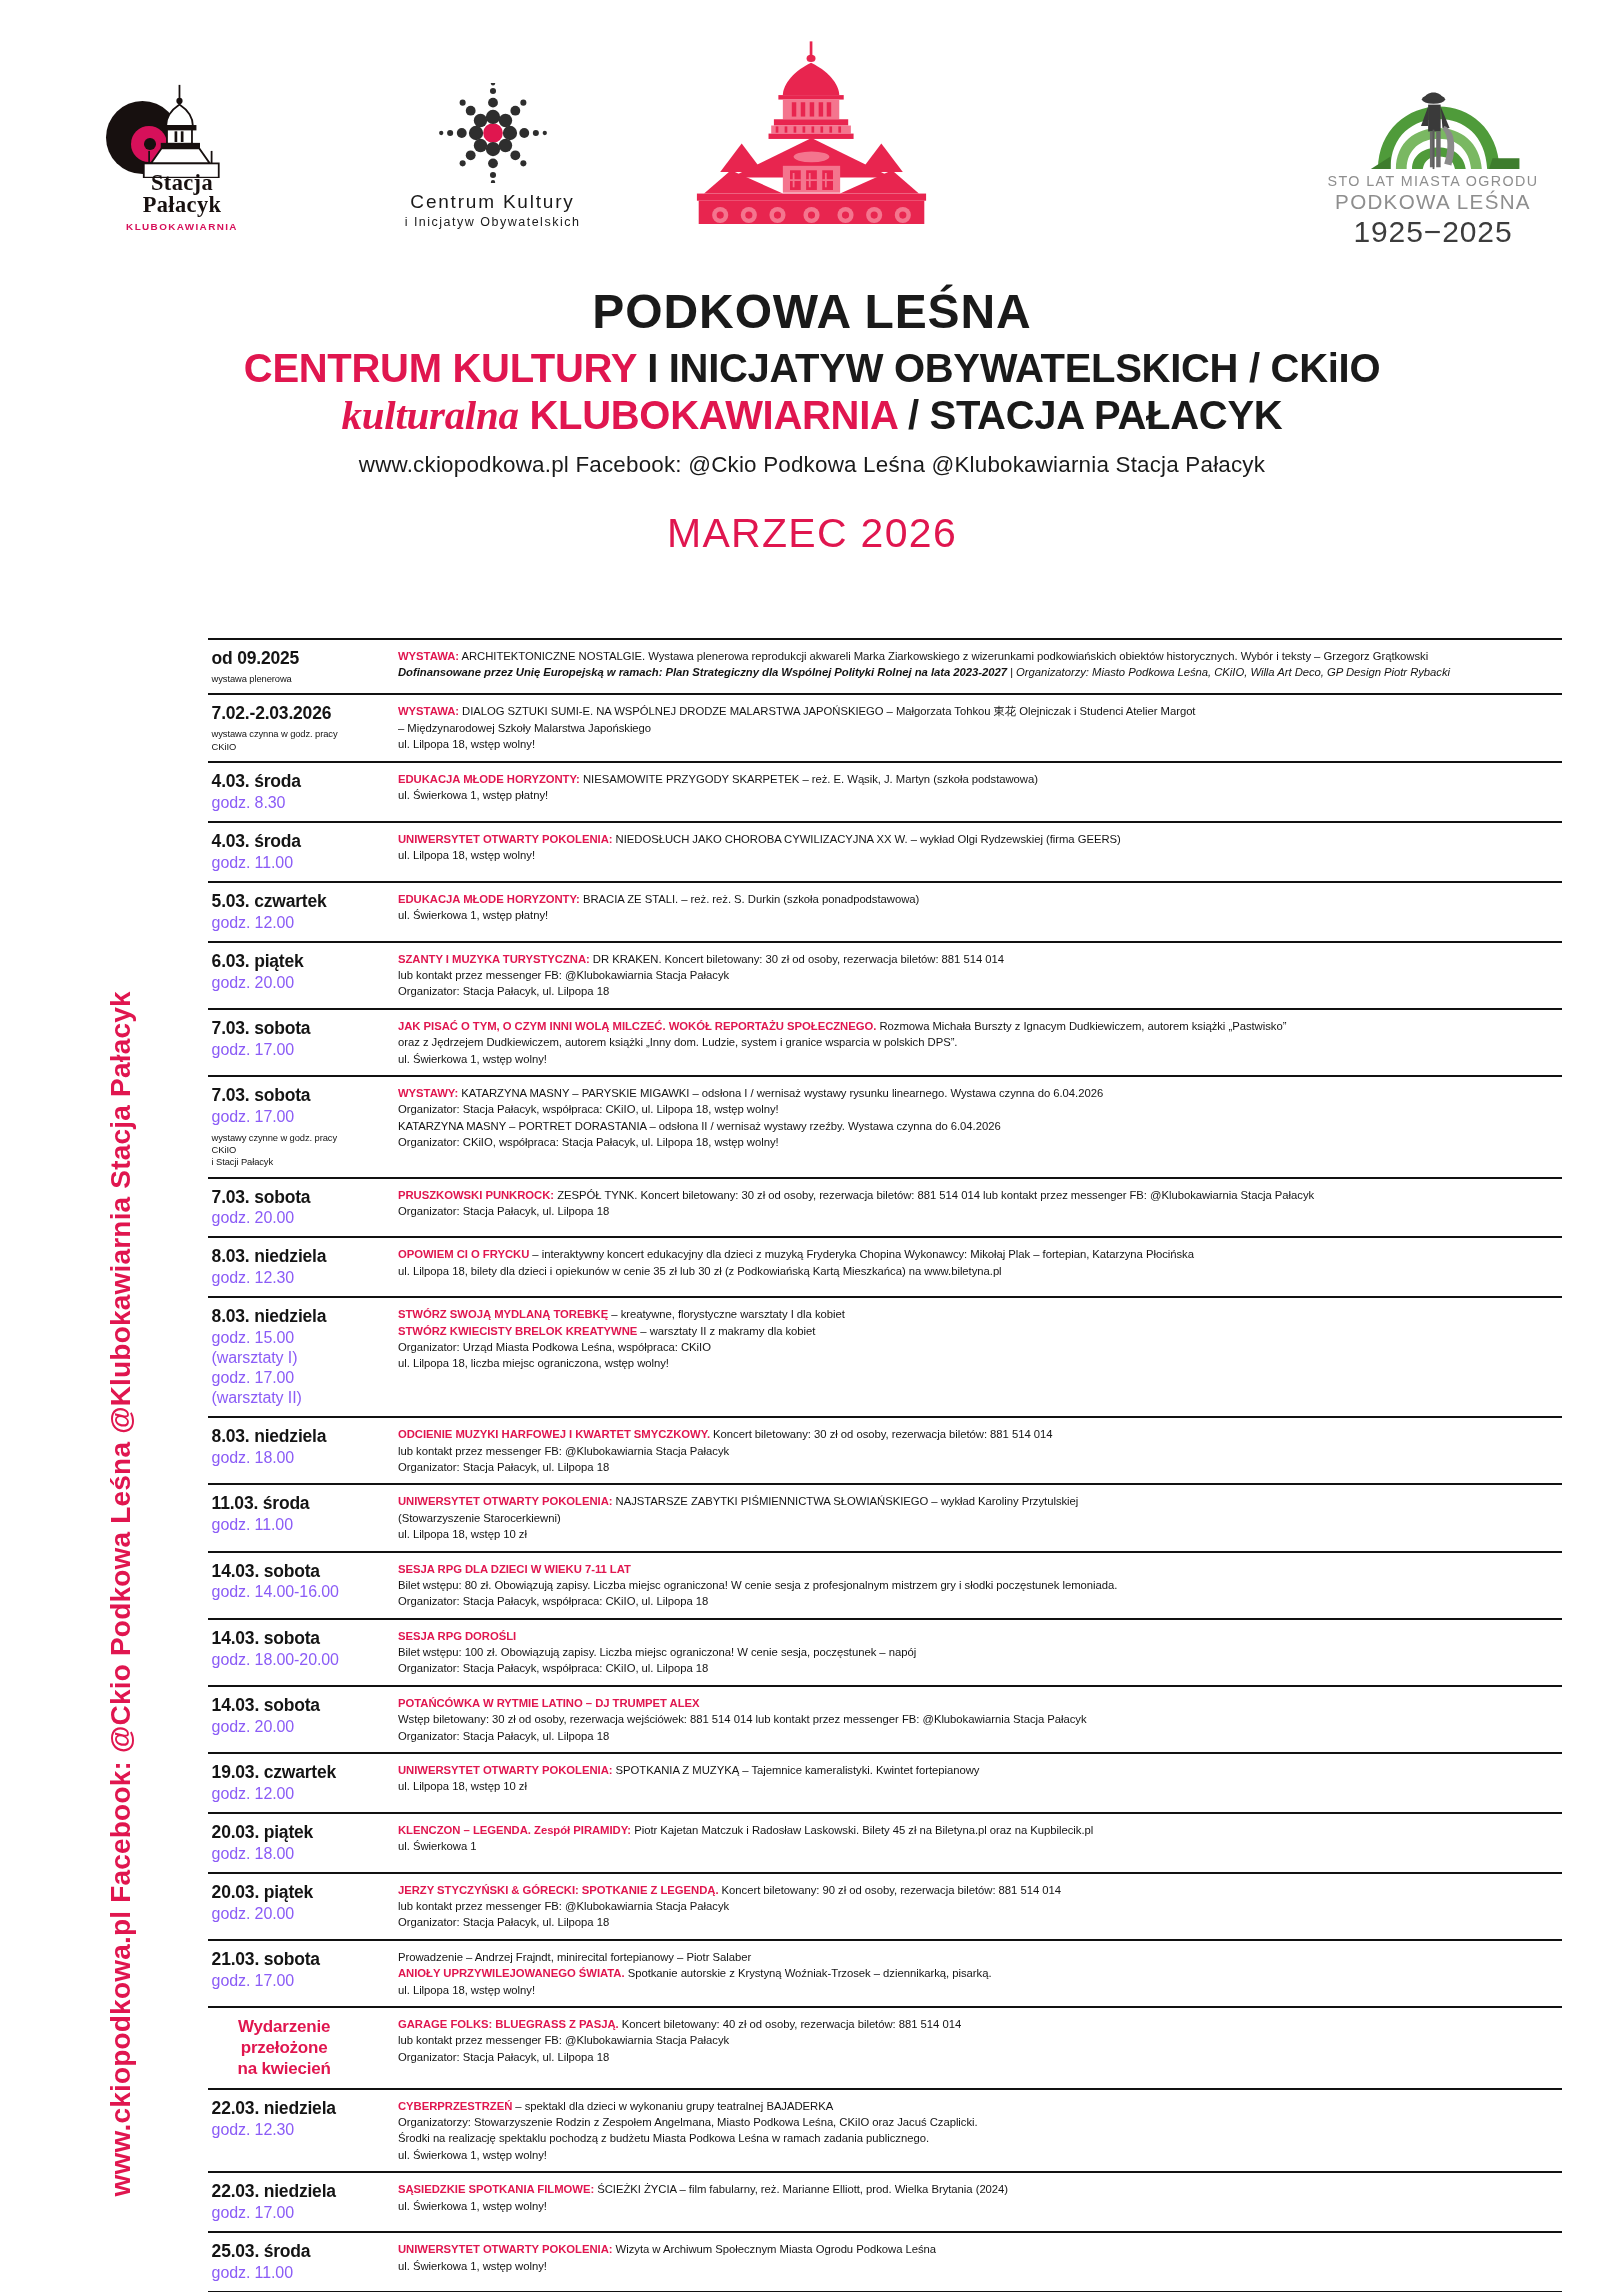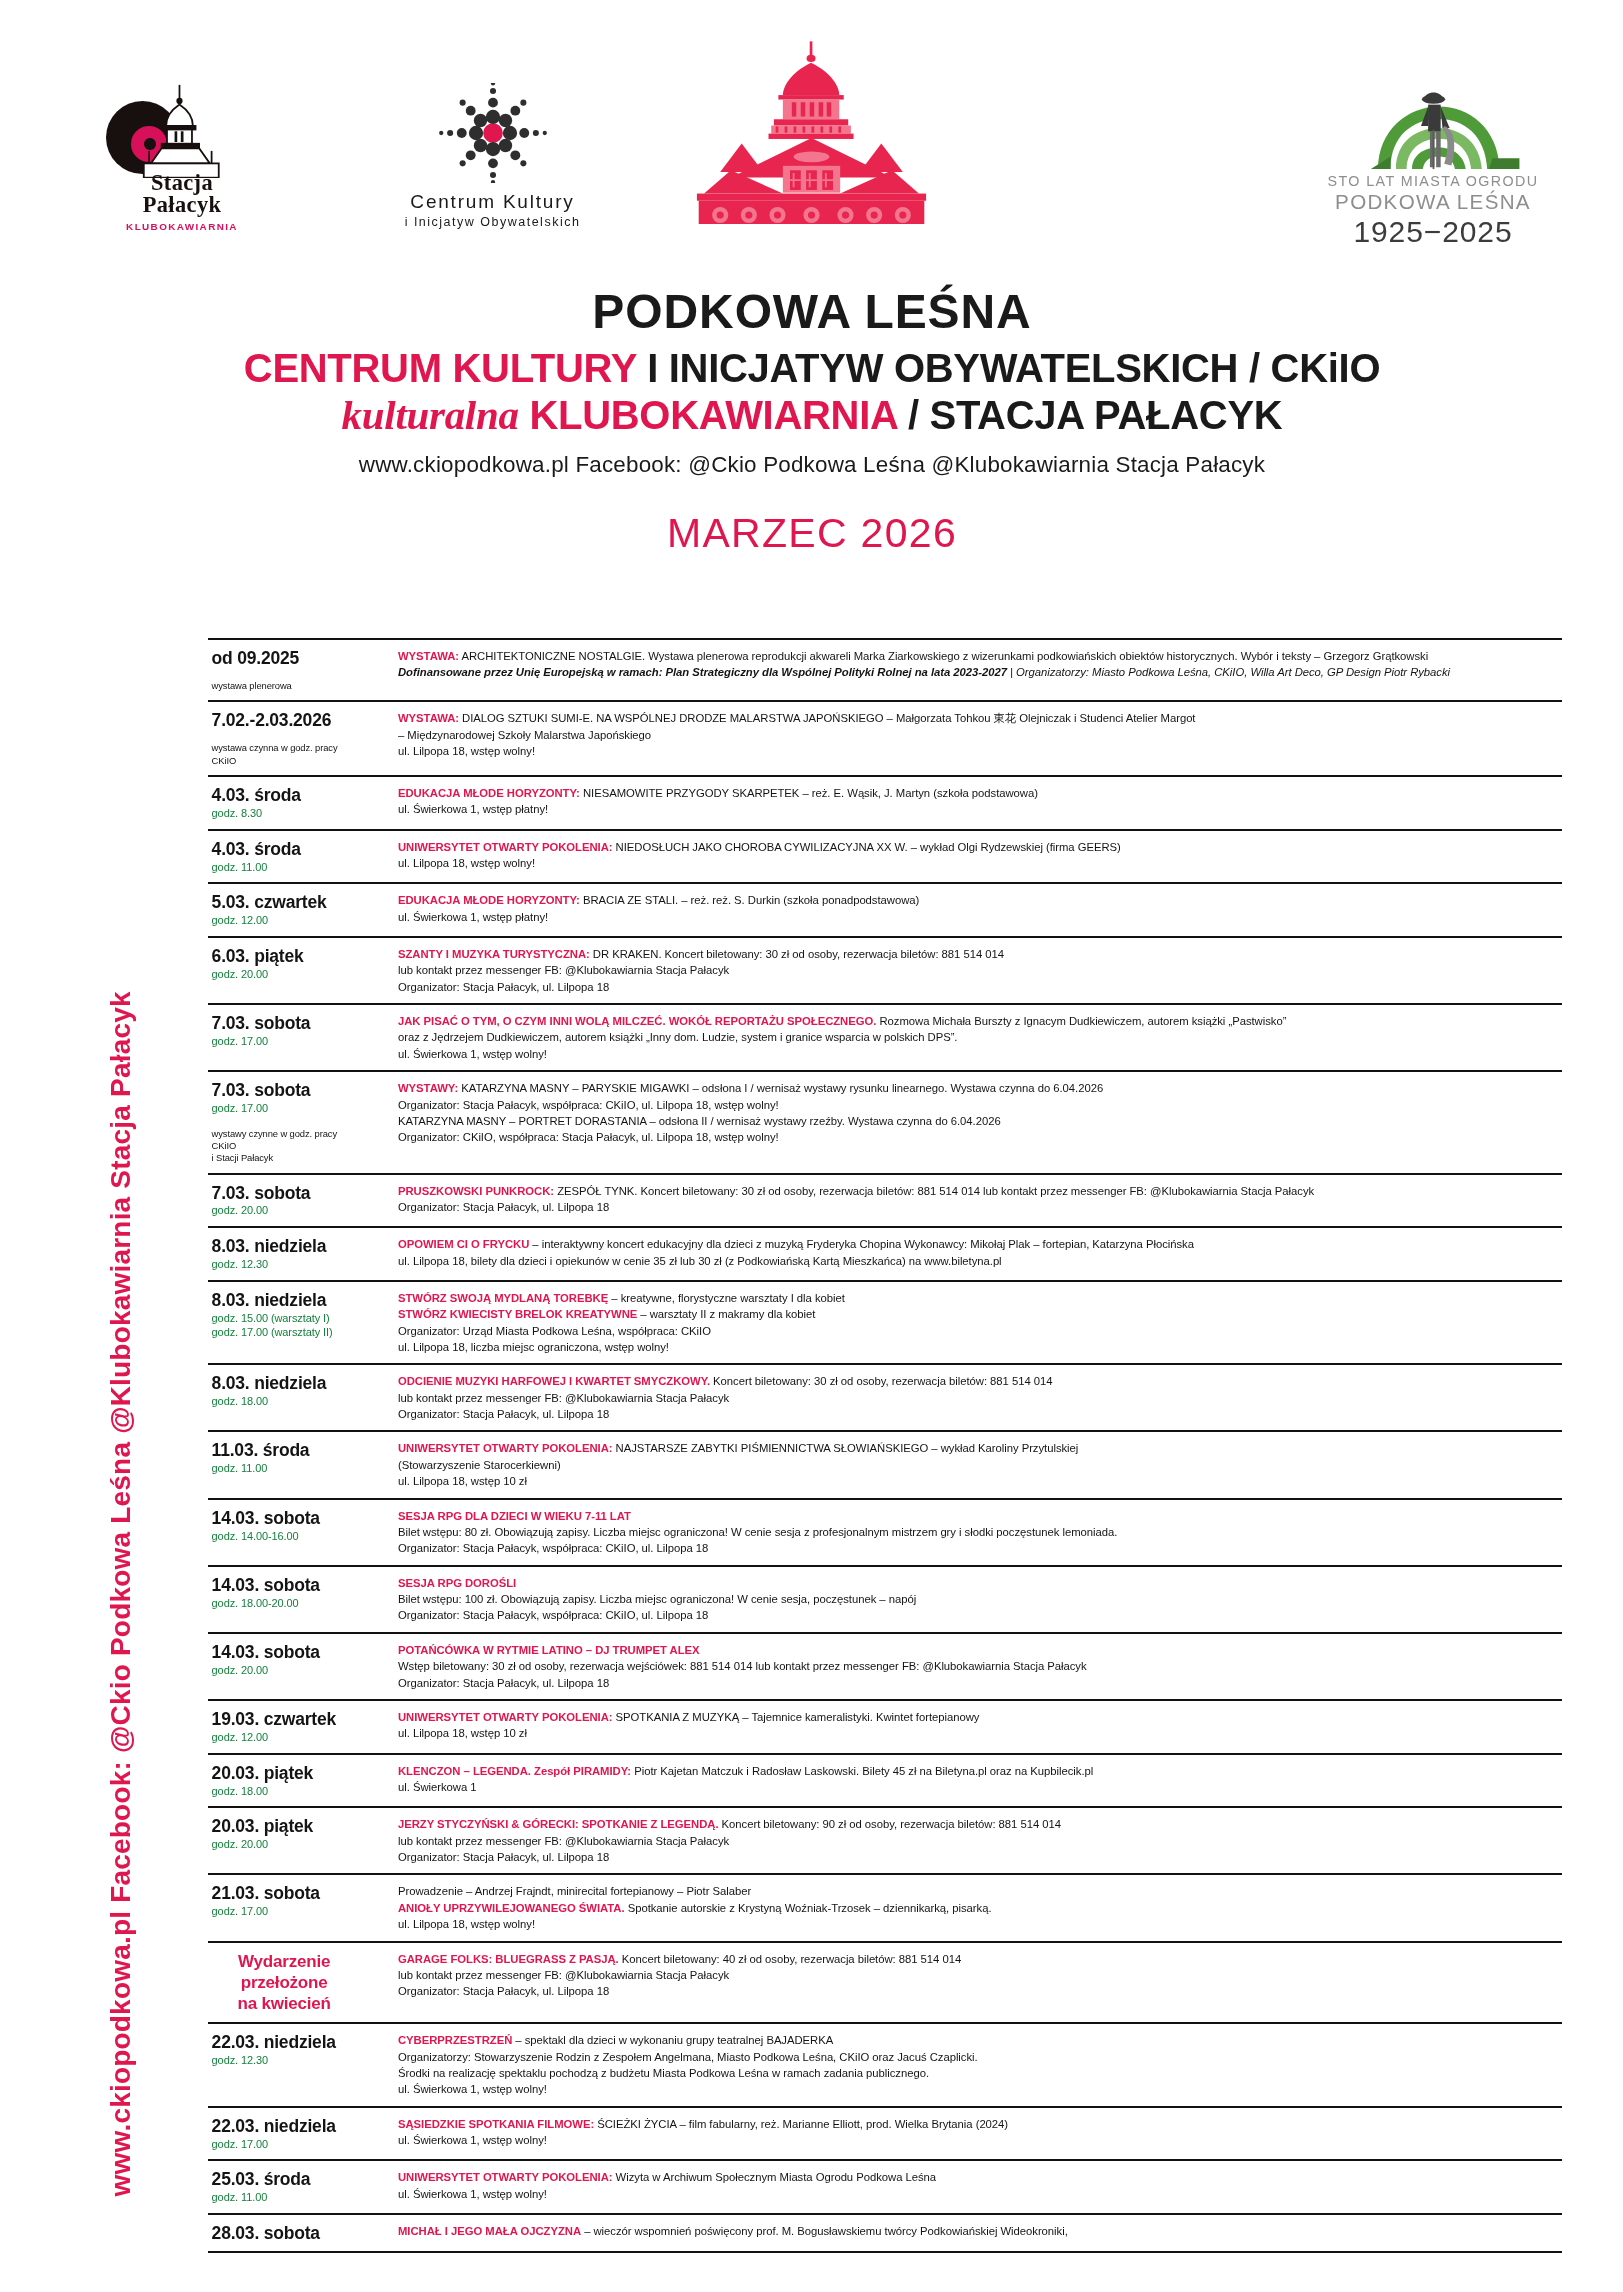--- a/index.html
+++ b/index.html
@@ -251,32 +251,32 @@
   .d-main {
     font-family: "Liberation Sans", sans-serif;
     font-weight: bold;
     font-size: 17.5px;
     color: #141414;
     line-height: 1.15;
     letter-spacing: -0.2px;
   }
   .d-time {
     font-family: "Liberation Sans", sans-serif;
-    font-size: 11px;
-    color: #15803d;
+    font-size: 16px;
+    color: #8b5cf6;
     line-height: 1.25;
     margin-top: 1.8px;
     letter-spacing: -0.1px;
   }
   .d-note {
     font-family: "Liberation Sans", sans-serif;
     font-size: 9.4px;
     color: #141414;
     line-height: 1.3;
-    margin-top: 12px;
+    margin-top: 5px;
     letter-spacing: -0.1px;
   }
   .d-post {
     font-family: "Liberation Sans", sans-serif;
     font-weight: bold;
     font-size: 17px;
     color: #e0164f;
     line-height: 1.25;
     text-align: center;
     letter-spacing: -0.2px;

